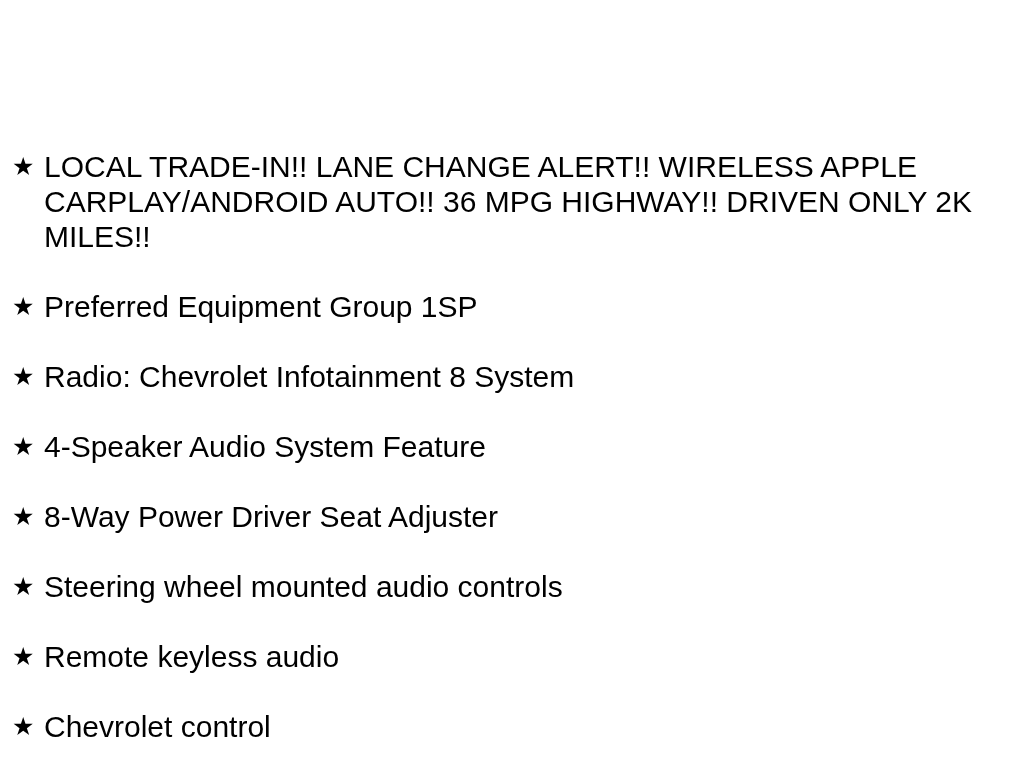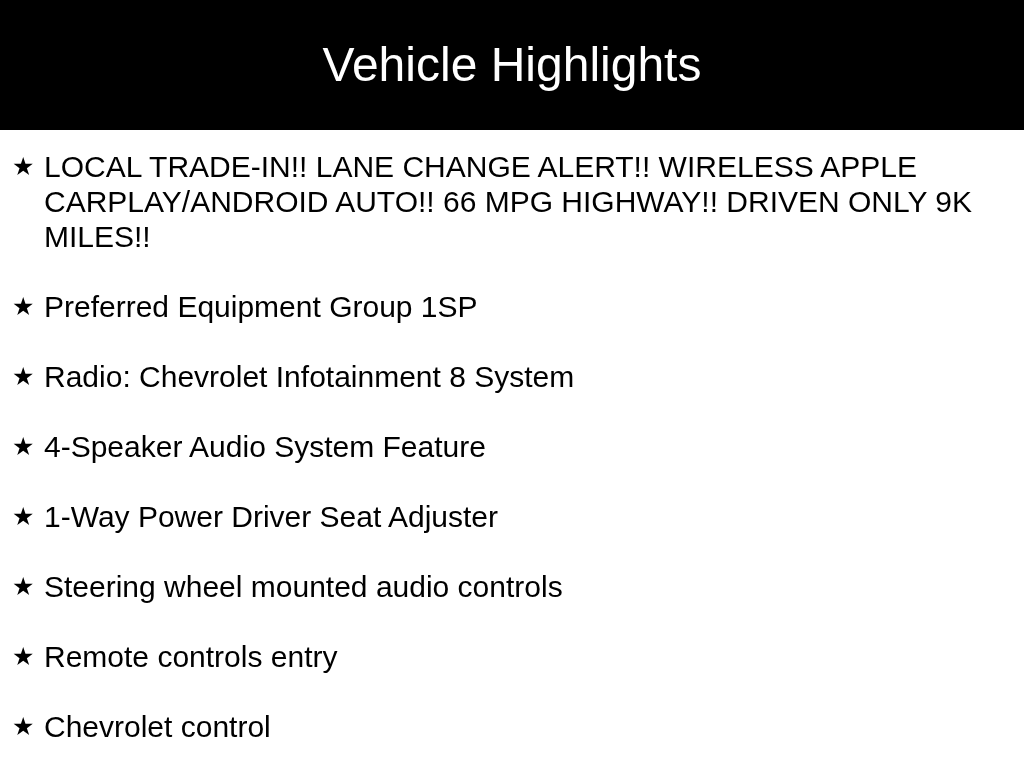--- a/index.html
+++ b/index.html
@@ -88,59 +88,56 @@
   }
   .highlight-text {
     display: block;
   }
 </style>
 </head>
 <body>
 
 <div class="page">
 
-  <div class="banner">
-    <div class="banner-title">Vehicle Highlights</div>
-  </div>
 
   <ul class="highlights">
 
     <li class="highlight-item first">
       <span class="bullet-star">★</span>
-      <span class="highlight-text">LOCAL TRADE-IN!! LANE CHANGE ALERT!! WIRELESS APPLE CARPLAY/ANDROID AUTO!! 66 MPG HIGHWAY!! DRIVEN ONLY 9K MILES!!</span>
+      <span class="highlight-text">LOCAL TRADE-IN!! LANE CHANGE ALERT!! WIRELESS APPLE CARPLAY/ANDROID AUTO!! 36 MPG HIGHWAY!! DRIVEN ONLY 2K MILES!!</span>
     </li>
 
     <li class="highlight-item spaced">
       <span class="bullet-star">★</span>
       <span class="highlight-text">Preferred Equipment Group 1SP</span>
     </li>
 
     <li class="highlight-item spaced">
       <span class="bullet-star">★</span>
       <span class="highlight-text">Radio: Chevrolet Infotainment 8 System</span>
     </li>
 
     <li class="highlight-item spaced">
       <span class="bullet-star">★</span>
       <span class="highlight-text">4-Speaker Audio System Feature</span>
     </li>
 
     <li class="highlight-item spaced">
       <span class="bullet-star">★</span>
-      <span class="highlight-text">1-Way Power Driver Seat Adjuster</span>
+      <span class="highlight-text">8-Way Power Driver Seat Adjuster</span>
     </li>
 
     <li class="highlight-item spaced">
       <span class="bullet-star">★</span>
       <span class="highlight-text">Steering wheel mounted audio controls</span>
     </li>
 
     <li class="highlight-item spaced">
       <span class="bullet-star">★</span>
-      <span class="highlight-text">Remote controls entry</span>
+      <span class="highlight-text">Remote keyless audio</span>
     </li>
 
     <li class="highlight-item spaced">
       <span class="bullet-star">★</span>
       <span class="highlight-text">Chevrolet control</span>
     </li>
 
   </ul>
 
 </div>

